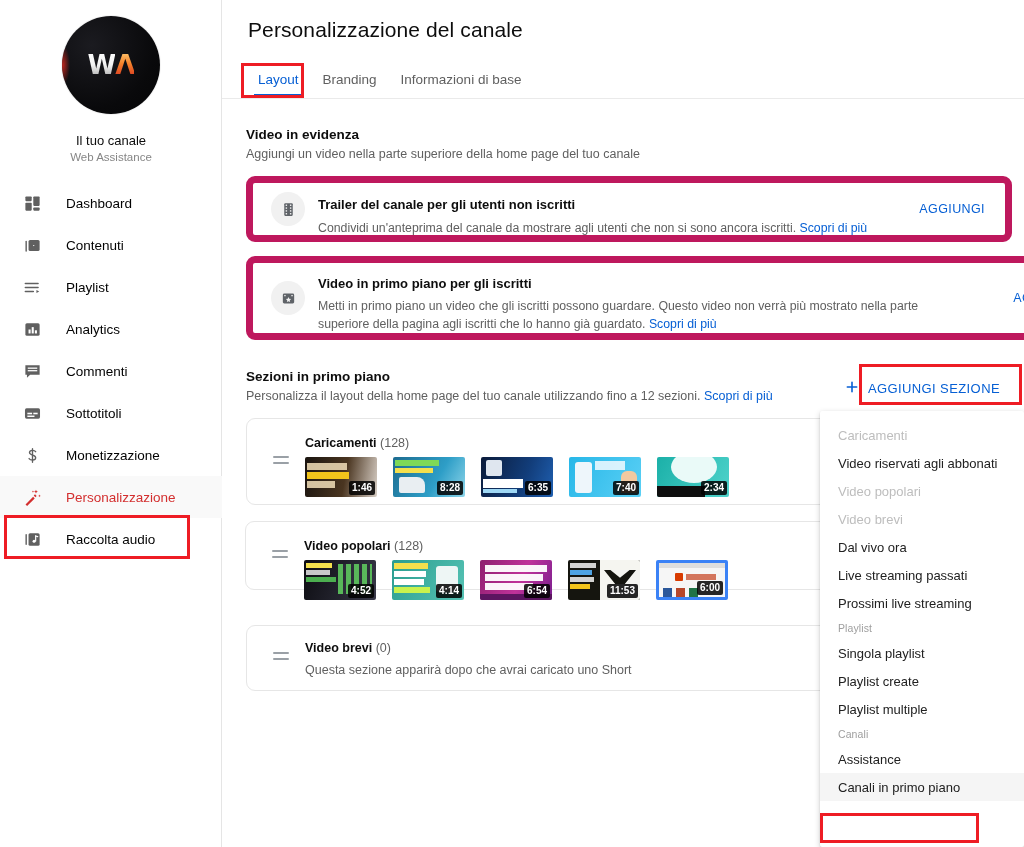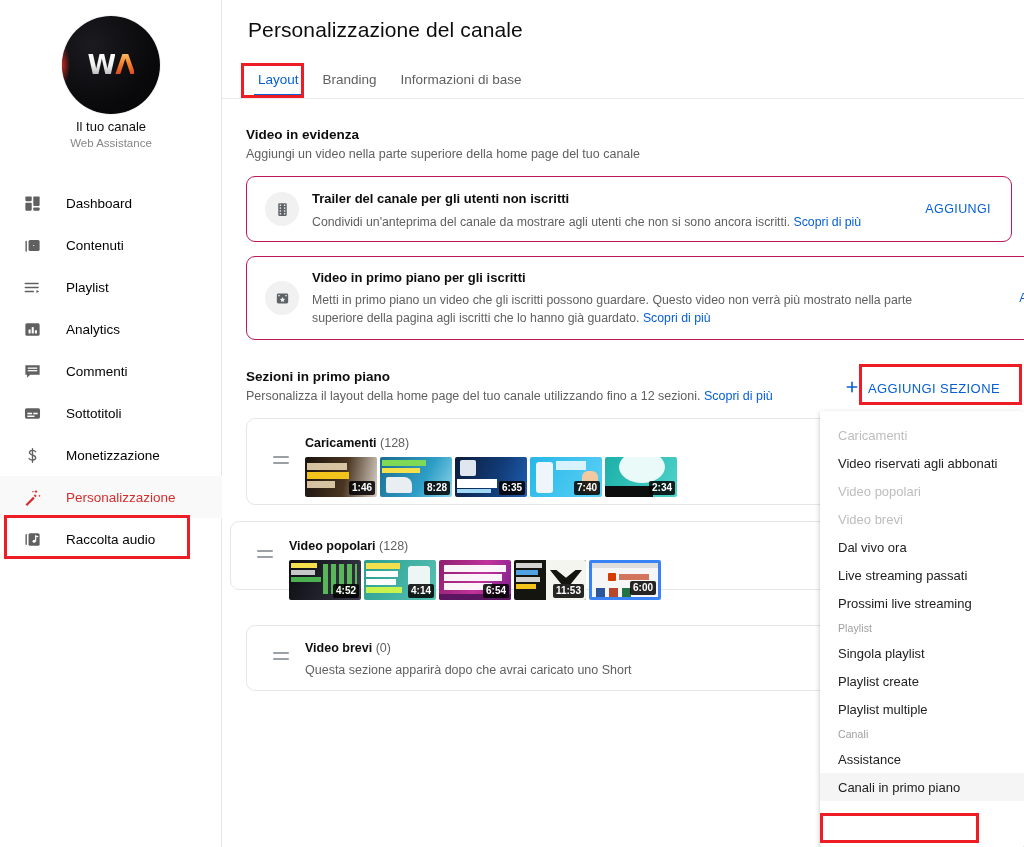--- a/index.html
+++ b/index.html
@@ -36,21 +36,21 @@
   }
   .logo-w {
     background: linear-gradient(180deg,#ffffff 0%,#f2f2f2 50%,#9e9e9e 100%);
     -webkit-background-clip: text; background-clip: text; color: transparent;
   }
   .logo-a {
     background: linear-gradient(180deg,#ffd27a 0%,#f5832b 45%,#d32a1f 100%);
     -webkit-background-clip: text; background-clip: text; color: transparent;
   }
   .chan-name {
-    margin-top: 5px; font-size: 13px; color: #0d0d0d; font-weight: 500;
+    margin-top: 19px; font-size: 13px; color: #0d0d0d; font-weight: 500;
   }
   .chan-sub {
     margin-top: 3px; font-size: 11.5px; color: #868686; font-weight: 400;
   }
   #navlist { position: absolute; left: 0; top: 182px; width: 222px; }
   .nav-item {
     position: relative; height: 42px; display: flex; align-items: center;
     padding-left: 20px; cursor: pointer;
   }
   .nav-item .nav-ico {
@@ -90,21 +90,21 @@
   .sec-title {
     position: absolute; font-size: 13.5px; font-weight: 700; color: #0d0d0d;
   }
   .sec-desc {
     position: absolute; font-size: 12.5px; color: #606060;
   }
   .link { color: #065fd4; text-decoration: none; cursor: pointer; }
 
   
   .card {
-    position: absolute; border: 1px solid #be185d; border-radius: 9px; background: #fff;
+    position: absolute; border: 7px solid #be185d; border-radius: 9px; background: #fff;
   }
   .card-ico {
     position: absolute; left: 18px; top: 50%; transform: translateY(-50%);
     width: 34px; height: 34px; border-radius: 50%; background: #f1f1f1;
     display:flex; align-items:center; justify-content:center; color:#5f6368;
   }
   .card-title {
     position: absolute; left: 65px; font-size: 13px; font-weight: 700; color: #0d0d0d;
   }
   .card-body {
@@ -133,21 +133,21 @@
     display:block; height: 2px; background: #9aa0a6; border-radius: 1px; width: 16px;
   }
   .drag i + i { margin-top: 4px; }
   .srow-title {
     position: absolute; left: 58px; font-size: 12.5px; font-weight: 700; color: #0d0d0d;
   }
   .srow-title .cnt { color: #606060; font-weight: 400; }
   .srow-sub {
     position: absolute; left: 58px; font-size: 12.5px; color: #606060;
   }
-  .thumbs { position: absolute; left: 58px; display: flex; gap: 3px; align-items: center; }
+  .thumbs { position: absolute; left: 58px; display: flex; gap: 16px; align-items: center; }
   .thumb {
     position: relative; width: 72px; height: 40px; border-radius: 2px; overflow: hidden;
     background: #222;
   }
   .thumb .dur {
     position: absolute; right: 2px; bottom: 2px;
     background: rgba(0,0,0,.85); color: #fff; font-size: 10px; font-weight: 700;
     padding: 1px 3px; border-radius: 2px; line-height: 12px;
     font-family: "Liberation Sans", sans-serif;
   }
@@ -390,21 +390,21 @@
           <span class="dur">7:40</span>
         </div>
         <div class="thumb" style="background:linear-gradient(120deg,#1bb0a8,#4fd3cb);">
           <div style="position:absolute;left:14px;top:-6px;width:46px;height:32px;background:#eafaf8;border-radius:50%;"></div>
           <div style="position:absolute;left:0;bottom:0;width:48px;height:11px;background:#0e0e0e;"></div>
           <span class="dur">2:34</span>
         </div>
       </div>
     </div>
 
-    <div class="srow" style="left:8px; top:521px; width:766px; height:69px;">
+    <div class="srow" style="left:23px; top:521px; width:766px; height:69px;">
       <span class="drag">
           <i></i>
           <i></i>
         </span>
       <div class="srow-title" style="top:17px;"><span>Video popolari</span> <span class="cnt">(128)</span></div>
       <div class="thumbs" style="top:38px;">
         <div class="thumb" style="background:linear-gradient(110deg,#0d0d12,#23232e 55%,#3a3a4a);">
           <div style="position:absolute;left:2px;top:3px;width:26px;height:5px;background:#f4e04d;"></div>
           <div style="position:absolute;left:2px;top:10px;width:24px;height:5px;background:#e8e8e8;opacity:.85;"></div>
           <div style="position:absolute;left:2px;top:17px;width:30px;height:5px;background:#4caf50;"></div>

